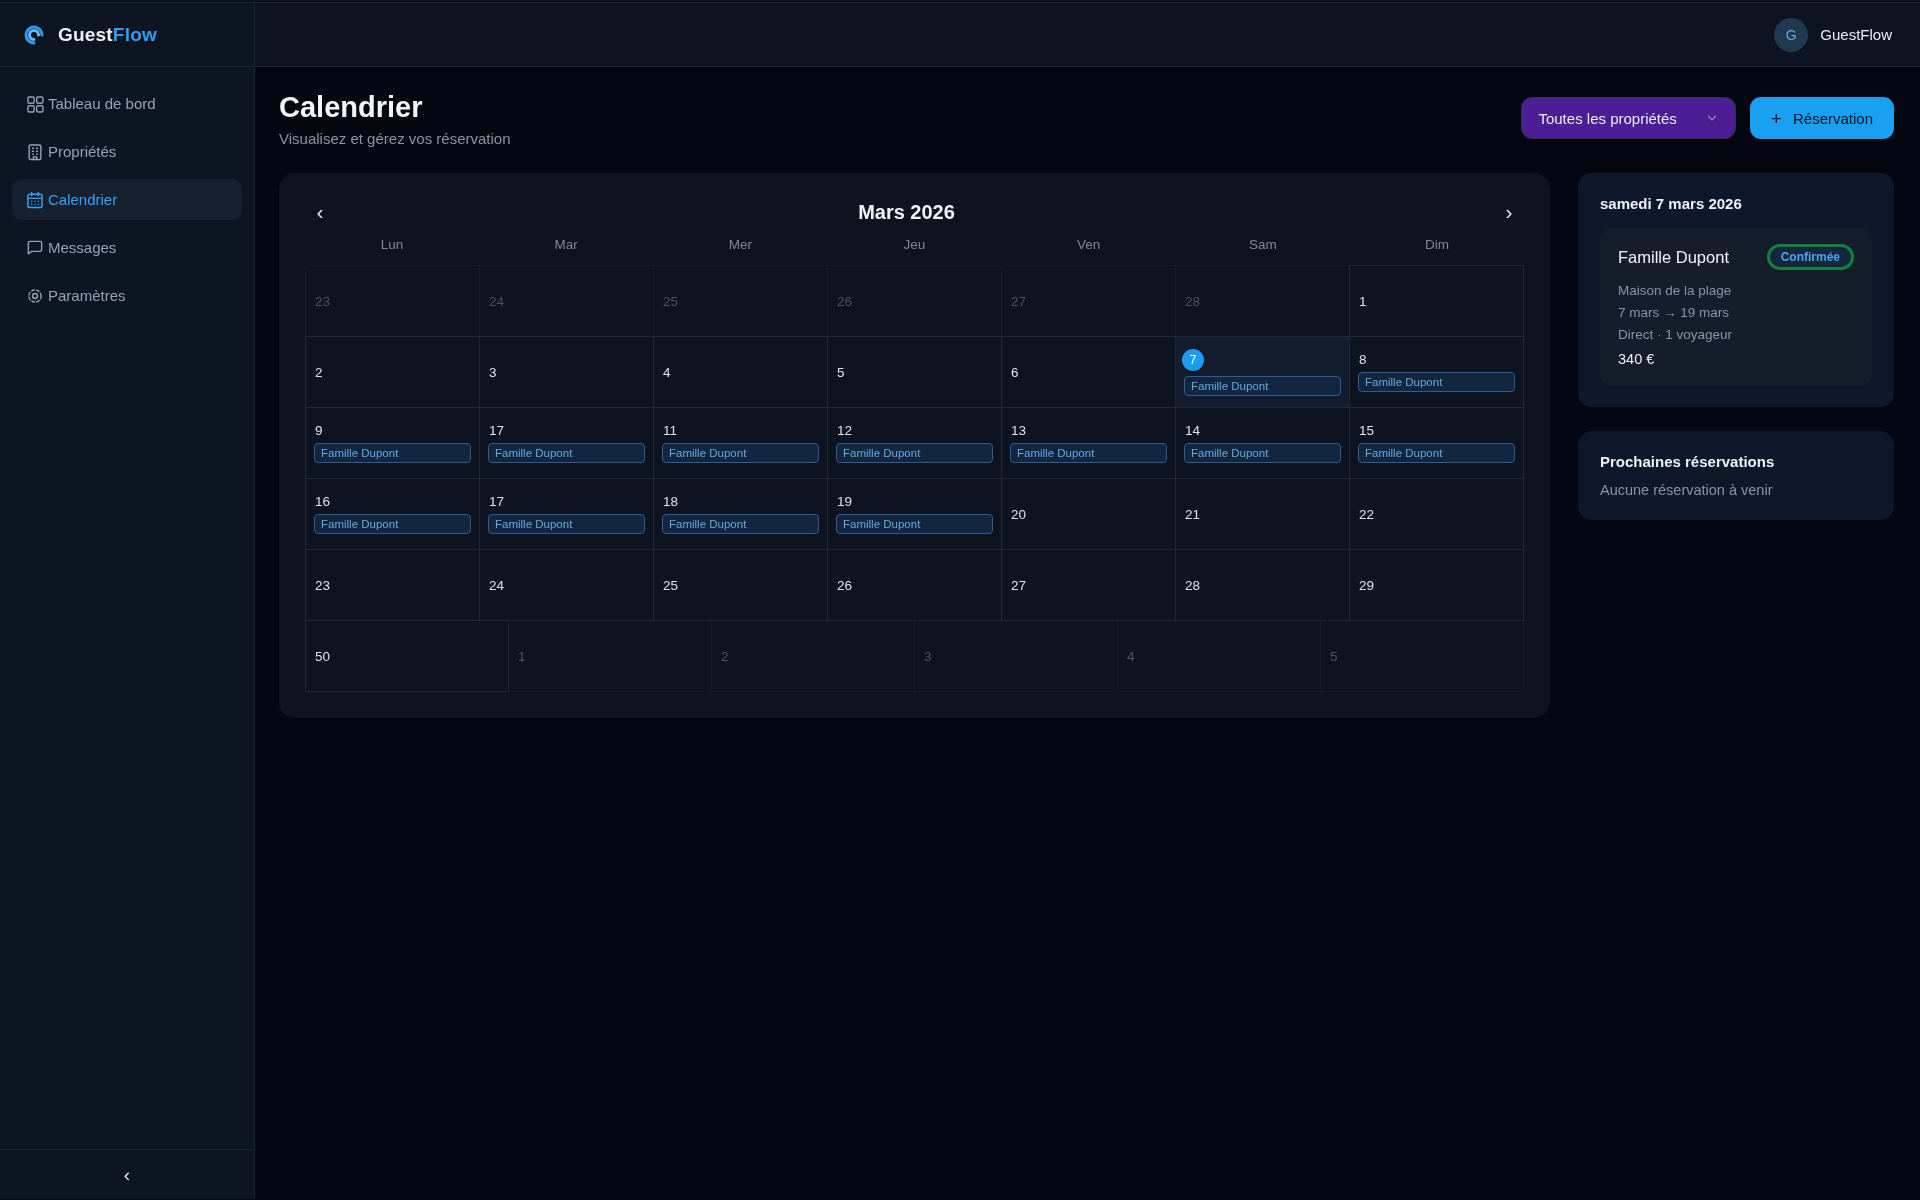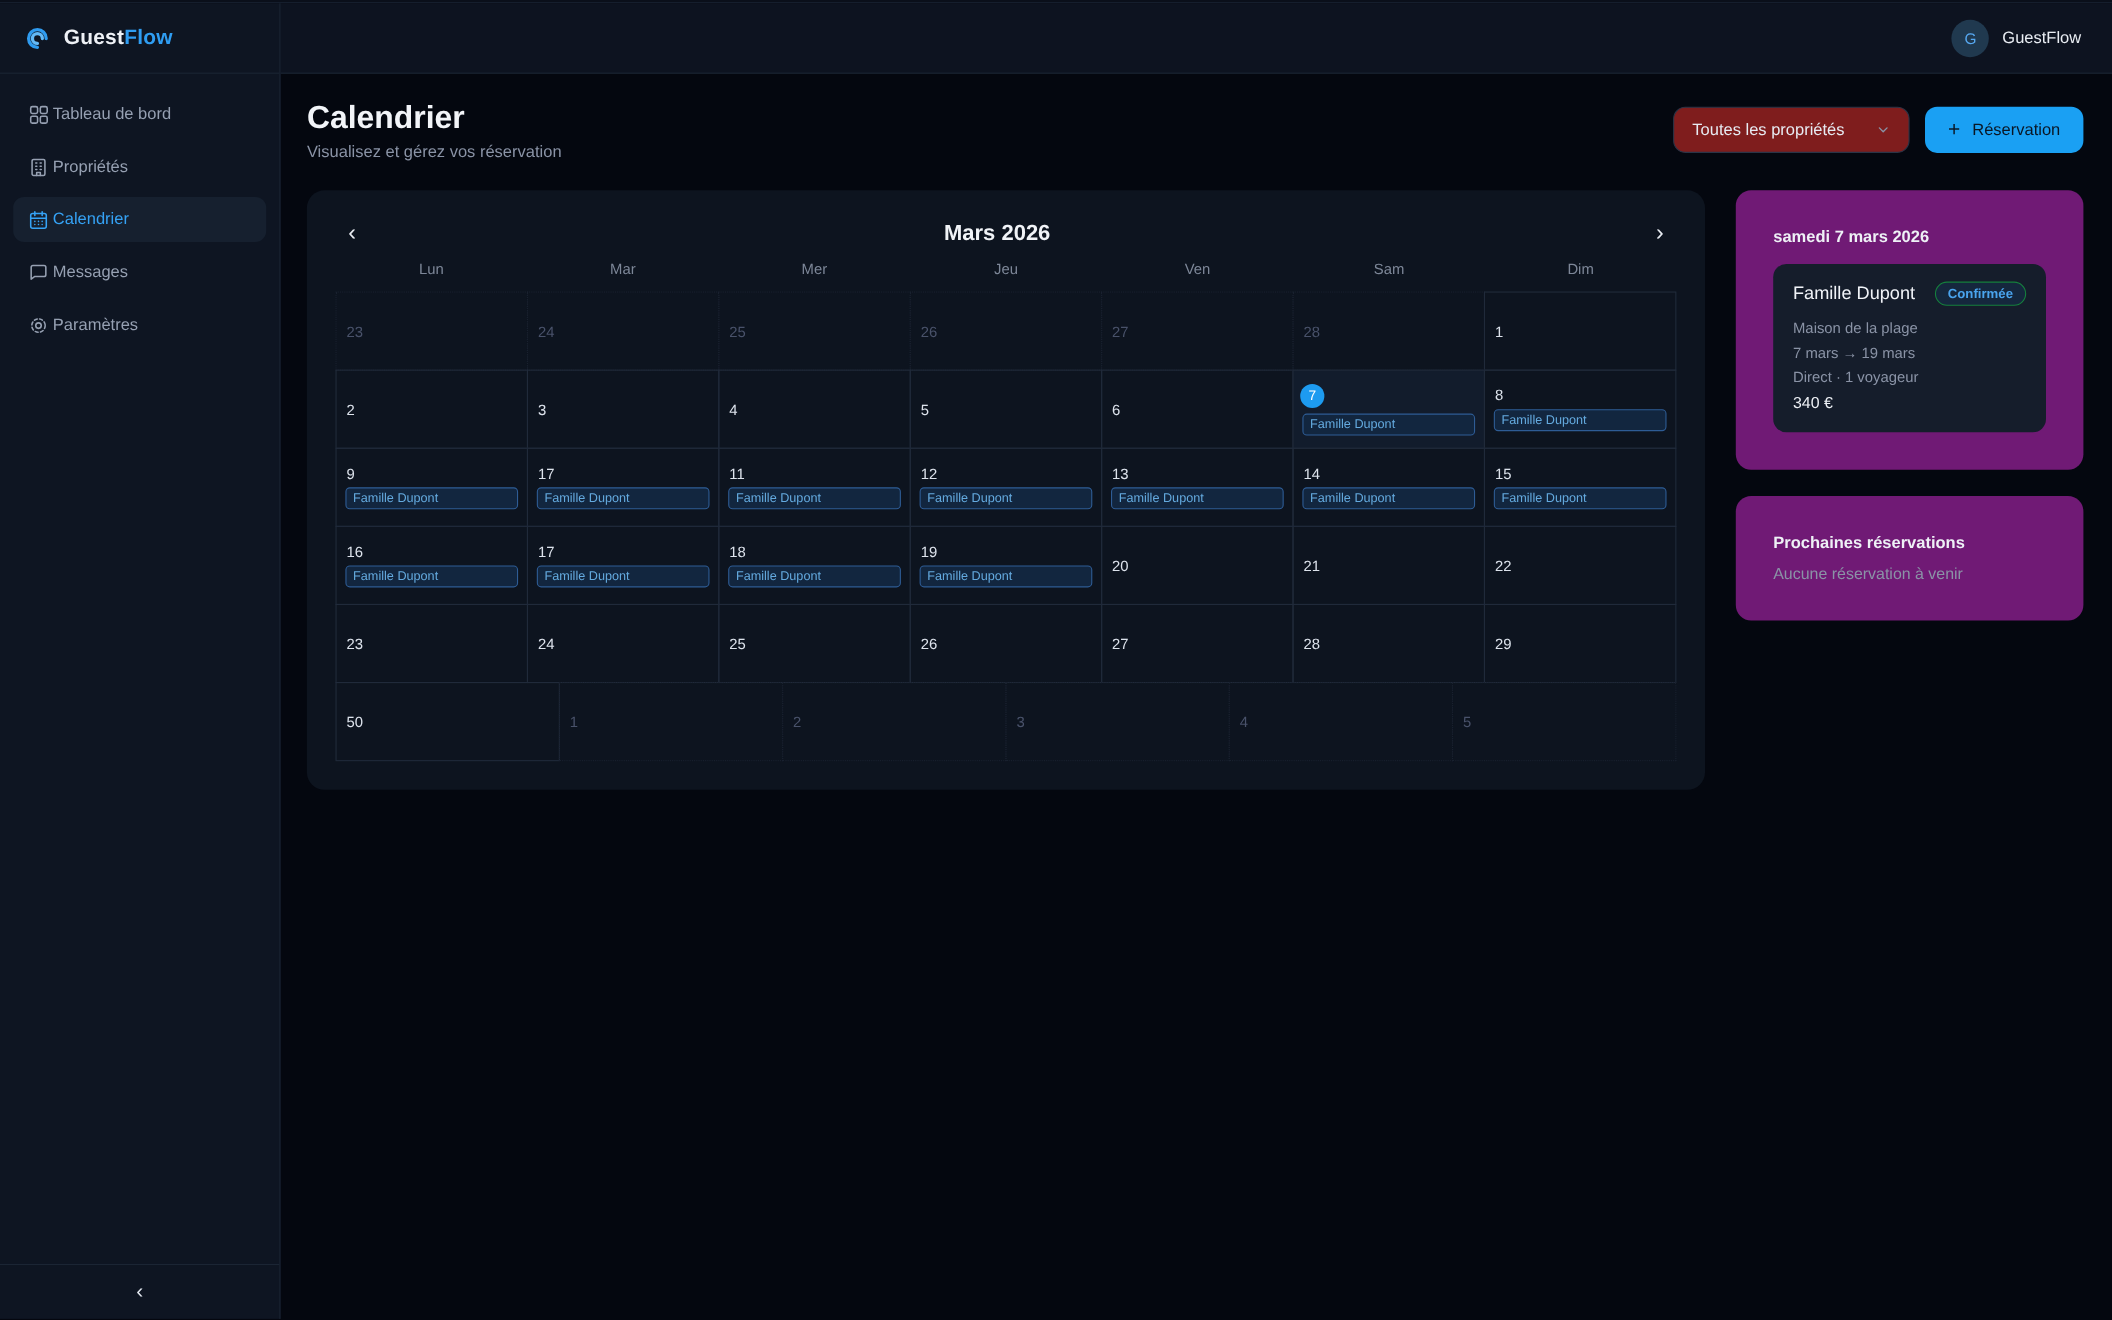--- a/index.html
+++ b/index.html
@@ -27,21 +27,21 @@
   .main { flex:1; display:flex; flex-direction:column; }
   .topbar { height:64px; background:#0d1320; border-bottom:1px solid #1b2534; display:flex; align-items:center; justify-content:flex-end; gap:12px; padding:0 28px; flex-shrink:0; }
   .avatar { width:34px; height:34px; border-radius:50%; background:#20394f; color:#57a8f0; font-size:14px; display:flex; align-items:center; justify-content:center; }
   .user-name { color:#e9edf3; font-size:15px; }
 
   .content { flex:1; padding:24px 26px 0 24px; }
   .page-head { display:flex; justify-content:space-between; align-items:flex-start; margin-bottom:26px; }
   .page-title { font-size:29px; font-weight:bold; color:#f2f4f8; }
   .page-sub { margin-top:6px; font-size:15px; color:#8a93a6; }
   .head-controls { display:flex; gap:14px; align-items:center; margin-top:6px; }
-  .select { display:flex; align-items:center; gap:28px; height:42px; padding:0 16px; border:1px solid #2a3447; border-radius:11px; background:#7f1d1d; color:#e7ebf2; font-size:15px; cursor:pointer; }
+  .select { display:flex; align-items:center; gap:28px; height:42px; padding:0 16px; border:1px solid #2a3447; border-radius:11px; background:#4c1d95; color:#e7ebf2; font-size:15px; cursor:pointer; }
   .select .chev svg { display:block; }
   .btn-primary { display:flex; align-items:center; gap:11px; height:42px; padding:0 21px; background:#1aa0f3; color:#0a1624; font-size:15px; border-radius:11px; cursor:pointer; }
   .btn-primary .plus { font-size:19px; line-height:1; }
 
   .body-cols { display:flex; gap:28px; align-items:flex-start; }
 
   
   .cal-panel { flex:1; background:#0d141f; border-radius:16px; padding:22px 26px 26px; }
   .cal-head { position:relative; height:34px; display:flex; align-items:center; justify-content:space-between; margin-bottom:8px; }
   .cal-title { position:absolute; left:0; right:16px; text-align:center; font-size:20px; font-weight:bold; color:#f0f3f7; }
@@ -54,26 +54,26 @@
   .week .cell:first-child { margin-left:0; }
   .cell.out { border-style:dotted; border-color:#19212f; }
   .cell.today { background:#121c2c; }
   .day-num { margin-left:9px; font-size:13.5px; color:#dde3ec; }
   .cell.out .day-num { color:#49526a; }
   .day-badge { margin-left:6px; width:22px; height:22px; border-radius:50%; background:#1d9bf0; color:#fff; font-size:12.5px; display:flex; align-items:center; justify-content:center; flex-shrink:0; }
   .chip { margin:5px 8px 0; height:20px; border:1px solid #2e5c95; background:#12263f; border-radius:4px; color:#64aadf; font-size:11.5px; display:flex; align-items:center; padding:0 6px; white-space:nowrap; overflow:hidden; cursor:pointer; }
 
   
   .right-col { width:316px; display:flex; flex-direction:column; gap:24px; flex-shrink:0; }
-  .card { background:#701a75; border-radius:14px; padding:34px; }
+  .card { background:#0f172a; border-radius:14px; padding:22px; }
   .card-title { font-size:15px; font-weight:bold; color:#eef1f6; }
   .booking-card { margin-top:16px; background:#151d2b; border-radius:12px; padding:16px 18px 18px; }
   .booking-top { display:flex; justify-content:space-between; align-items:center; }
   .guest-name { font-size:16.5px; color:#f0f3f8; }
-  .badge { border:1px solid #15803d; color:#4aa4ee; background:rgba(32,128,228,0.10); padding:3px 11px; border-radius:999px; font-size:12px; font-weight:bold; }
+  .badge { border:3px solid #15803d; color:#4aa4ee; background:rgba(32,128,228,0.10); padding:3px 11px; border-radius:999px; font-size:12px; font-weight:bold; }
   .booking-line { color:#8a93a6; font-size:13.5px; margin-top:7px; }
   .booking-line.first { margin-top:13px; }
   .price { color:#eef1f6; font-size:14.5px; margin-top:9px; }
   .empty-text { color:#8a93a6; font-size:14.5px; margin-top:12px; }
 </style>
 </head>
 <body>
 
 <div class="top-strip"></div>
 

